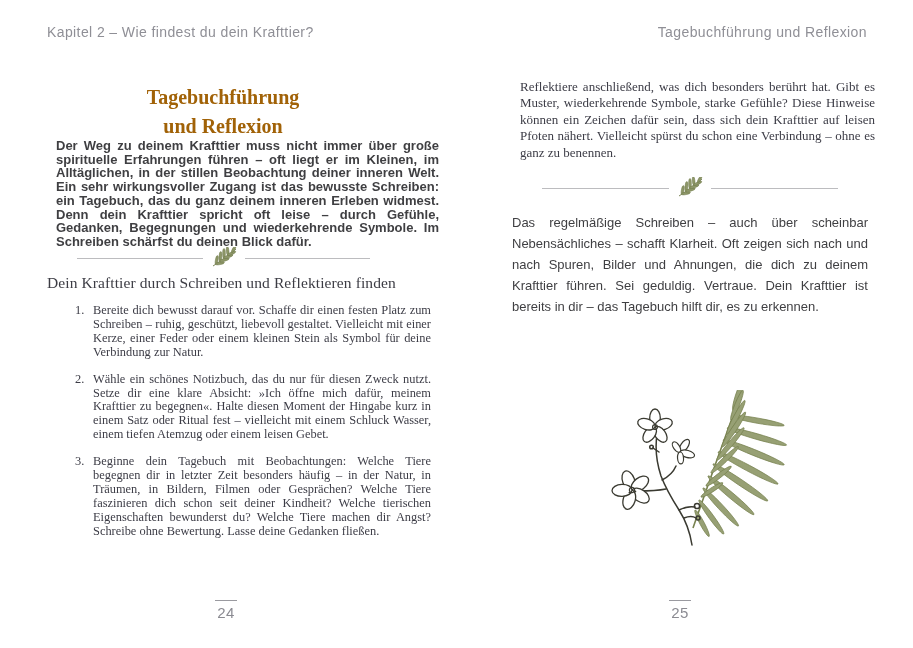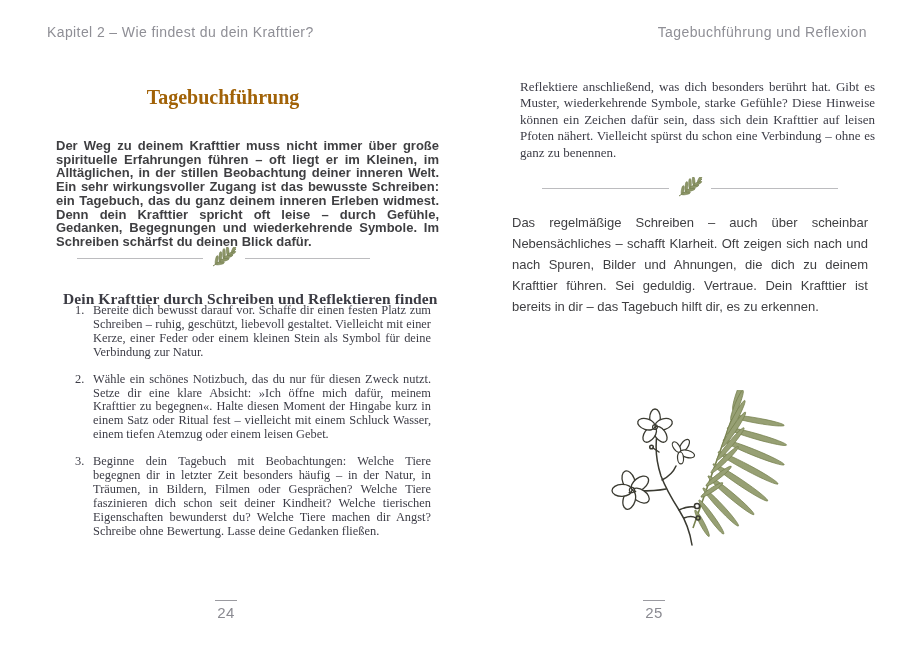--- a/index.html
+++ b/index.html
@@ -68,30 +68,31 @@
   }
 
   
   .illustration{left:596px;top:390px;width:240px;height:180px;}
 
   
   .pagenum{width:44px;text-align:center;top:600px;color:#8b8b92;}
   .pagenum .tick{width:22px;margin:0 auto 3px auto;border-top:1px solid #9a9aa0;height:0;}
   .pagenum .n{font-size:15px;letter-spacing:0.5px;}
   .pagenum.left{left:204px;}
-  .pagenum.right{left:632px;}
+  .pagenum.right{left:658px;}
 </style>
 </head>
 <body>
 
 <div class="abs running-head left">Kapitel 2 – Wie findest du dein Krafttier?</div>
 <div class="abs running-head right">Tagebuchführung und Reflexion</div>
 
 <div class="abs chapter-title">
   <div>Tagebuchführung</div>
+  <div>und Reflexion</div>
 </div>
 
 <p class="abs intro" style="margin:0">Der Weg zu deinem Krafttier muss nicht immer über große spirituelle Erfahrungen führen – oft liegt er im Kleinen, im Alltäglichen, in der stillen Beobachtung deiner inneren Welt. Ein sehr wirkungsvoller Zugang ist das bewusste Schreiben: ein Tagebuch, das du ganz deinem inneren Erleben widmest. Denn dein Krafttier spricht oft leise – durch Gefühle, Gedanken, Begegnungen und wiederkehrende Symbole. Im Schreiben schärfst du deinen Blick dafür.</p>
 
 <div class="abs divider left-page">
   <span class="rule"></span>
   <span class="sprig">
     <svg width="30" height="22" viewBox="0 0 30 22">
       <path d="M4,19 C10,15 19,9 27,2" stroke="#7c865a" stroke-width="1" fill="none"></path>
       <g fill="#8e9769" stroke="#6f7a4a" stroke-width="0.5">
@@ -103,21 +104,21 @@
         <ellipse transform="translate(15,11) rotate(-20)" cx="4.5" cy="0" rx="5" ry="1.4"></ellipse>
         <ellipse transform="translate(19,8) rotate(-95)" cx="4" cy="0" rx="4.5" ry="1.3"></ellipse>
         <ellipse transform="translate(19,8) rotate(-25)" cx="4" cy="0" rx="4.5" ry="1.3"></ellipse>
         <ellipse transform="translate(23,5) rotate(-60)" cx="3.5" cy="0" rx="4" ry="1.2"></ellipse>
       </g>
     </svg>
   </span>
   <span class="rule"></span>
 </div>
 
-<h2 class="abs subheading" style="margin:16px;font-weight:700">Dein Krafttier durch Schreiben und Reflektieren finden</h2>
+<h2 class="abs subheading" style="margin:0;font-weight:400">Dein Krafttier durch Schreiben und Reflektieren finden</h2>
 
 <div class="abs steps">
   <div class="step">
     <span class="num">1.</span>
     <span class="txt">Bereite dich bewusst darauf vor. Schaffe dir einen festen Platz zum Schreiben – ruhig, geschützt, liebevoll gestaltet. Vielleicht mit einer Kerze, einer Feder oder einem kleinen Stein als Symbol für deine Verbindung zur Natur.</span>
   </div>
   <div class="step">
     <span class="num">2.</span>
     <span class="txt">Wähle ein schönes Notizbuch, das du nur für diesen Zweck nutzt. Setze dir eine klare Absicht: »Ich öffne mich dafür, meinem Krafttier zu begegnen«. Halte diesen Moment der Hingabe kurz in einem Satz oder Ritual fest – vielleicht mit einem Schluck Wasser, einem tiefen Atemzug oder einem leisen Gebet.</span>
   </div>

